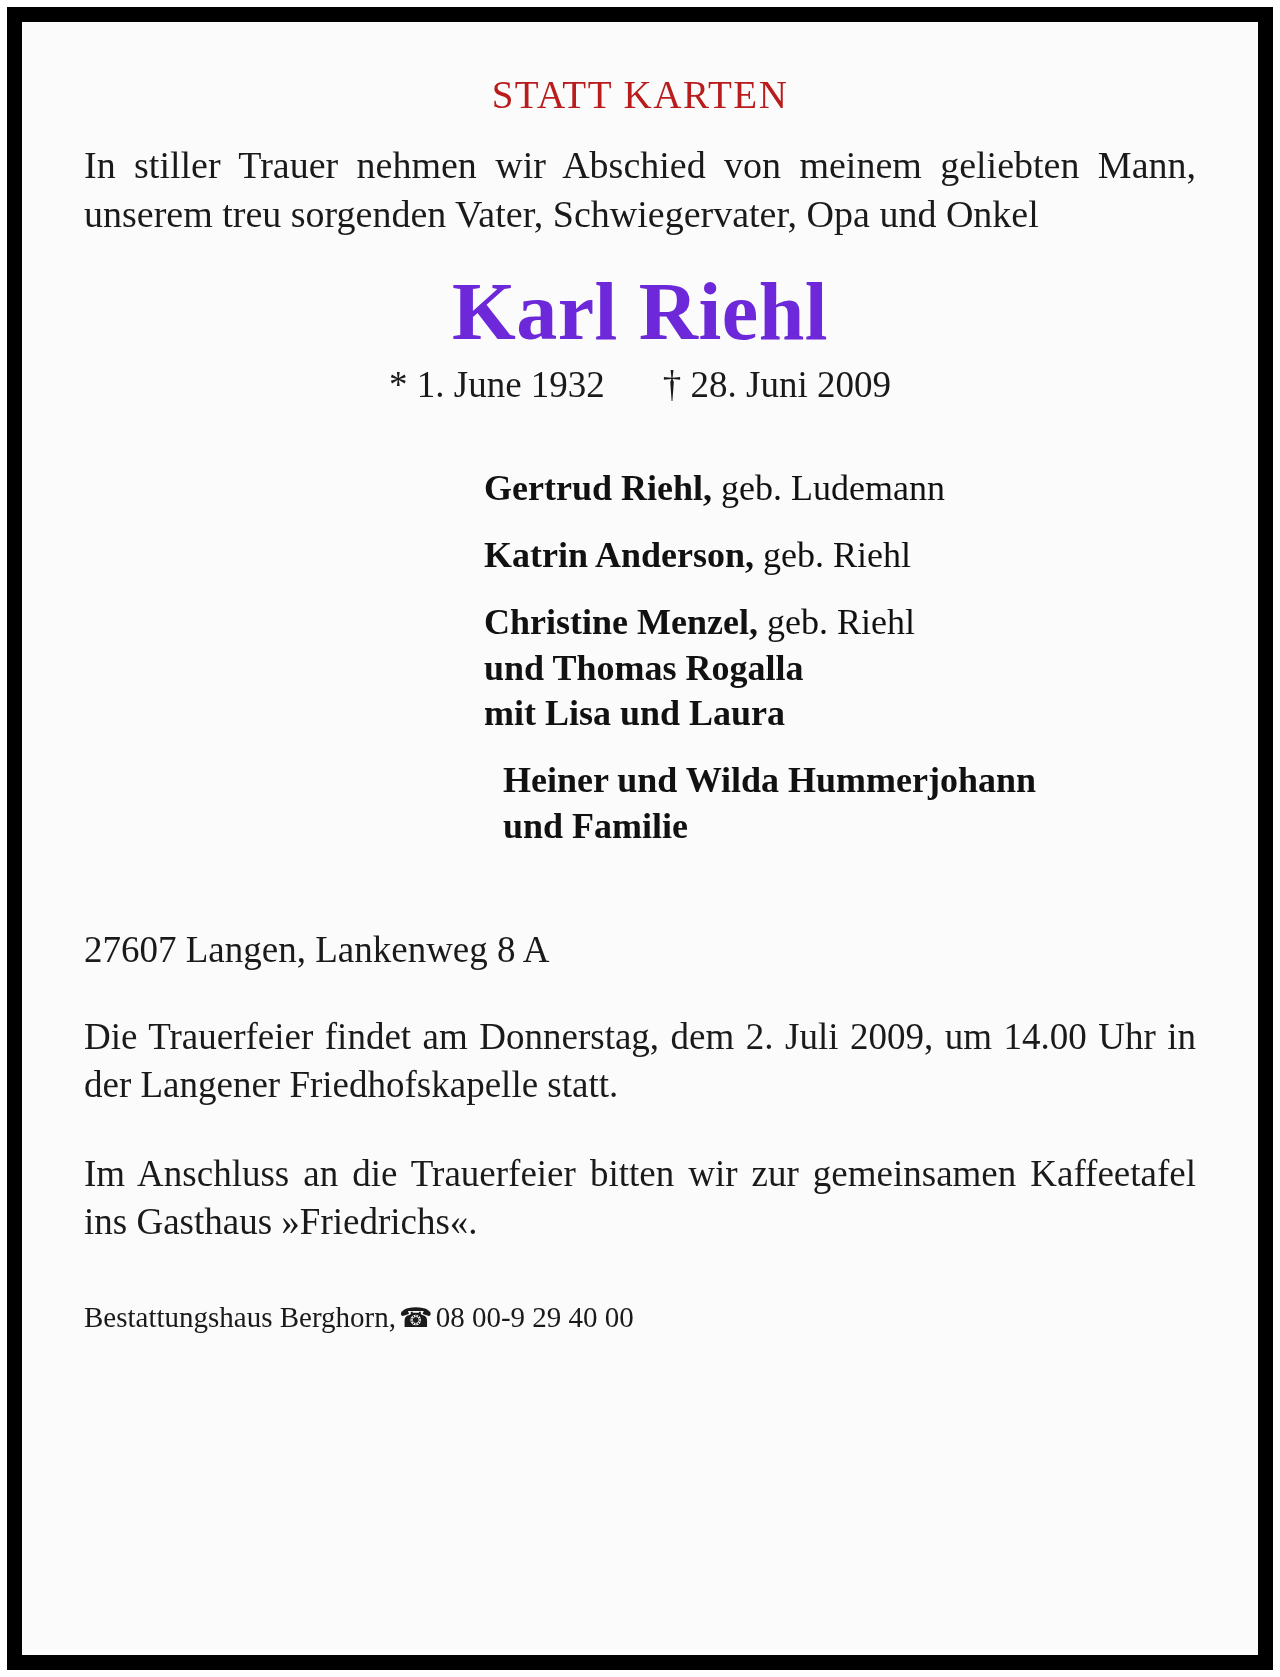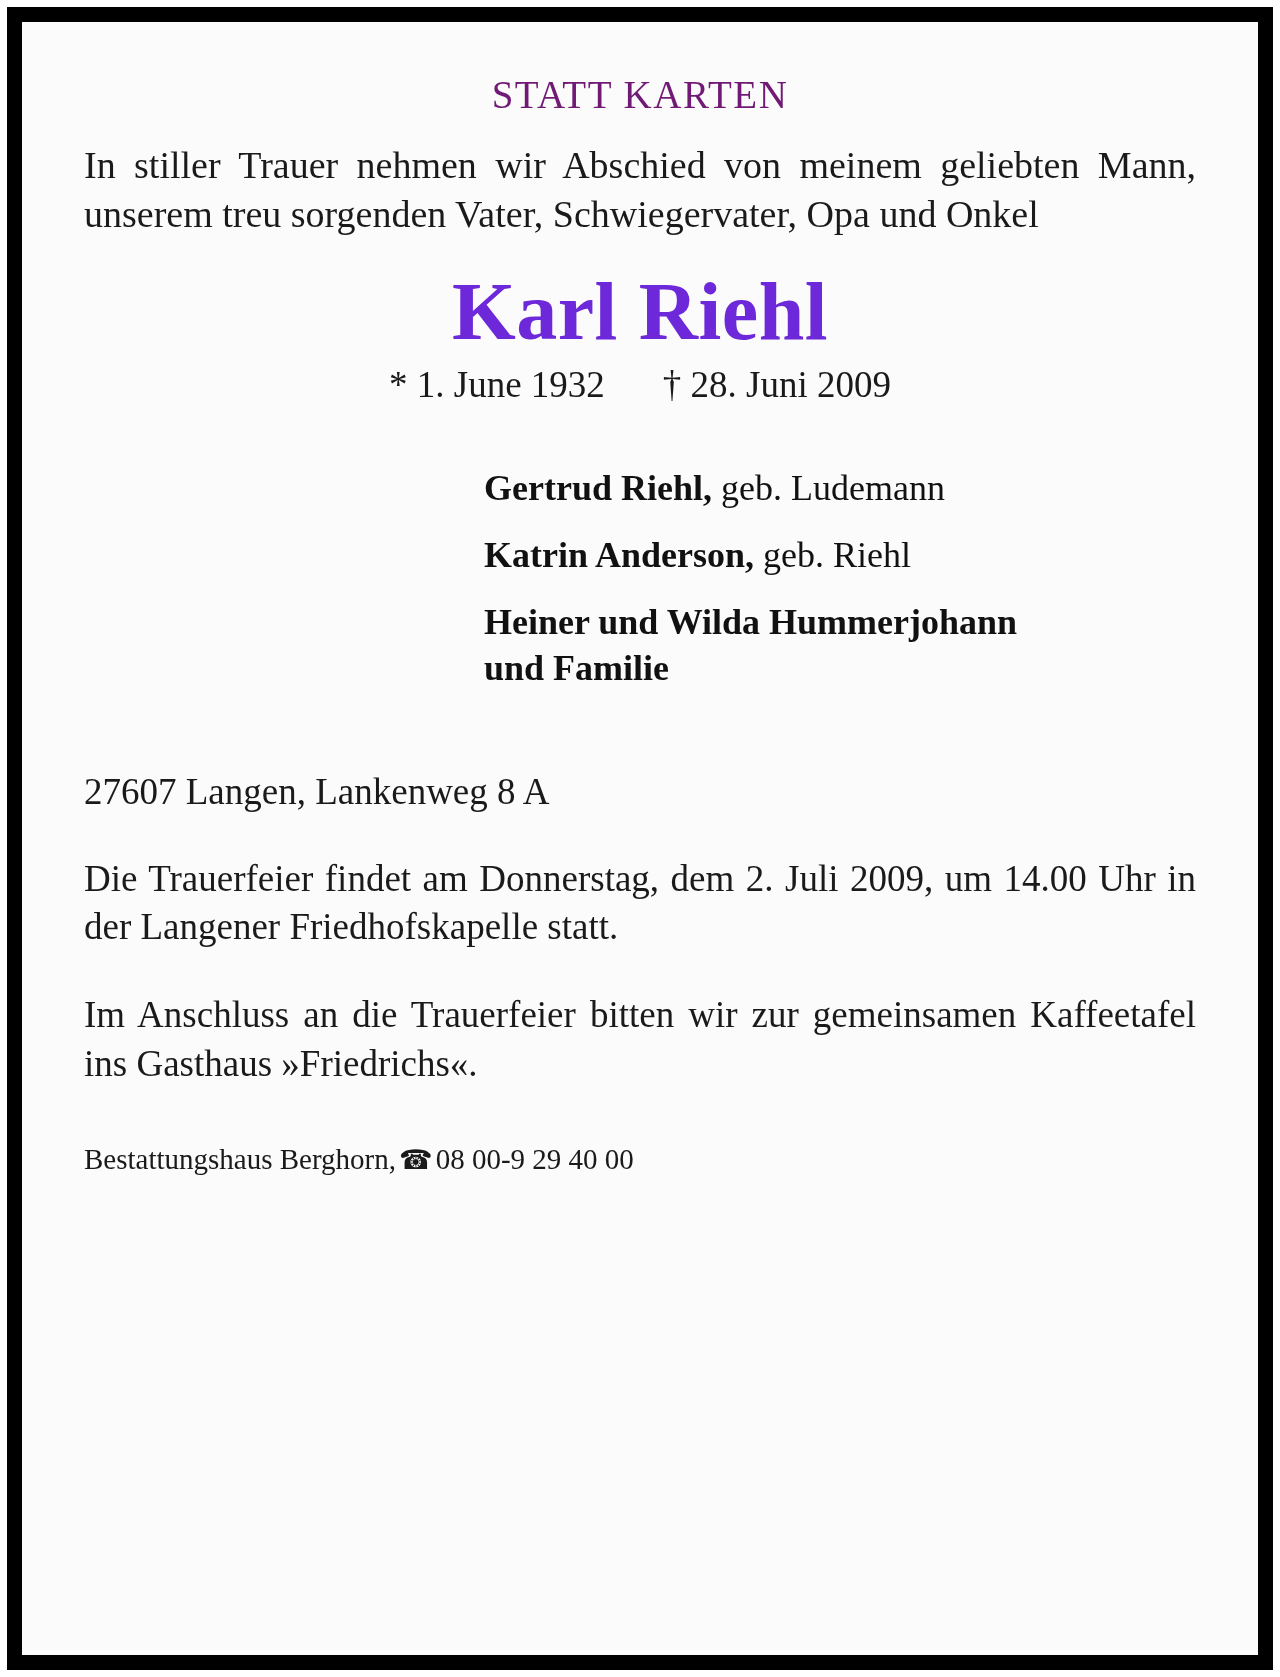--- a/index.html
+++ b/index.html
@@ -35,21 +35,21 @@
     padding: 52px 62px 10px 62px;
     position: relative;
   }
 
   .statt-karten {
     text-align: center;
     font-size: 39px;
     letter-spacing: 1.5px;
     line-height: 1.1;
     margin-bottom: 24px;
-    color: #701a75;
+    color: #b91c1c;
   }
 
   .intro {
     text-align: justify;
     text-align-last: left;
     font-size: 38px;
     line-height: 1.29;
     color: #1a1a1a;
     margin: 0 0 10px 0;
     hyphens: none;
@@ -82,20 +82,21 @@
     padding-left: 400px;
   }
   .family-entry {
     font-size: 36px;
     line-height: 1.26;
     margin-bottom: 22px;
     color: #111111;
   }
   .family-entry:last-child {
     margin-bottom: 0;
+    margin-left: 19px;
   }
   .family-entry .nm {
     font-weight: bold;
   }
   .family-entry .sub {
     font-weight: normal;
   }
   .family-entry .line2 {
     font-weight: bold;
     display: block;
@@ -152,20 +153,25 @@
         <span class="nm">Gertrud Riehl,</span><span class="sub"> geb. Ludemann</span>
       </div>
 
       <div class="family-entry">
       </div>
 
       <div class="family-entry">
         <span class="nm">Katrin Anderson,</span><span class="sub"> geb. Riehl</span>
       </div>
 
+      <div class="family-entry">
+        <span class="nm">Christine Menzel,</span><span class="sub"> geb. Riehl</span>
+        <span class="line2">und Thomas Rogalla</span>
+        <span class="line2">mit Lisa und Laura</span>
+      </div>
 
       <div class="family-entry">
         <span class="nm">Heiner und Wilda Hummerjohann</span>
         <span class="line2">und Familie</span>
       </div>
 
     </div>
 
     <p class="address">27607 Langen, Lankenweg 8 A</p>
 

